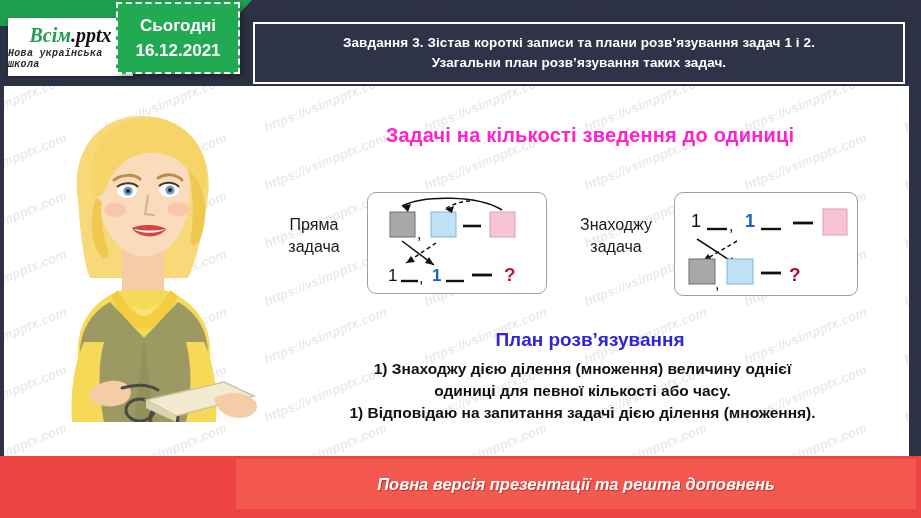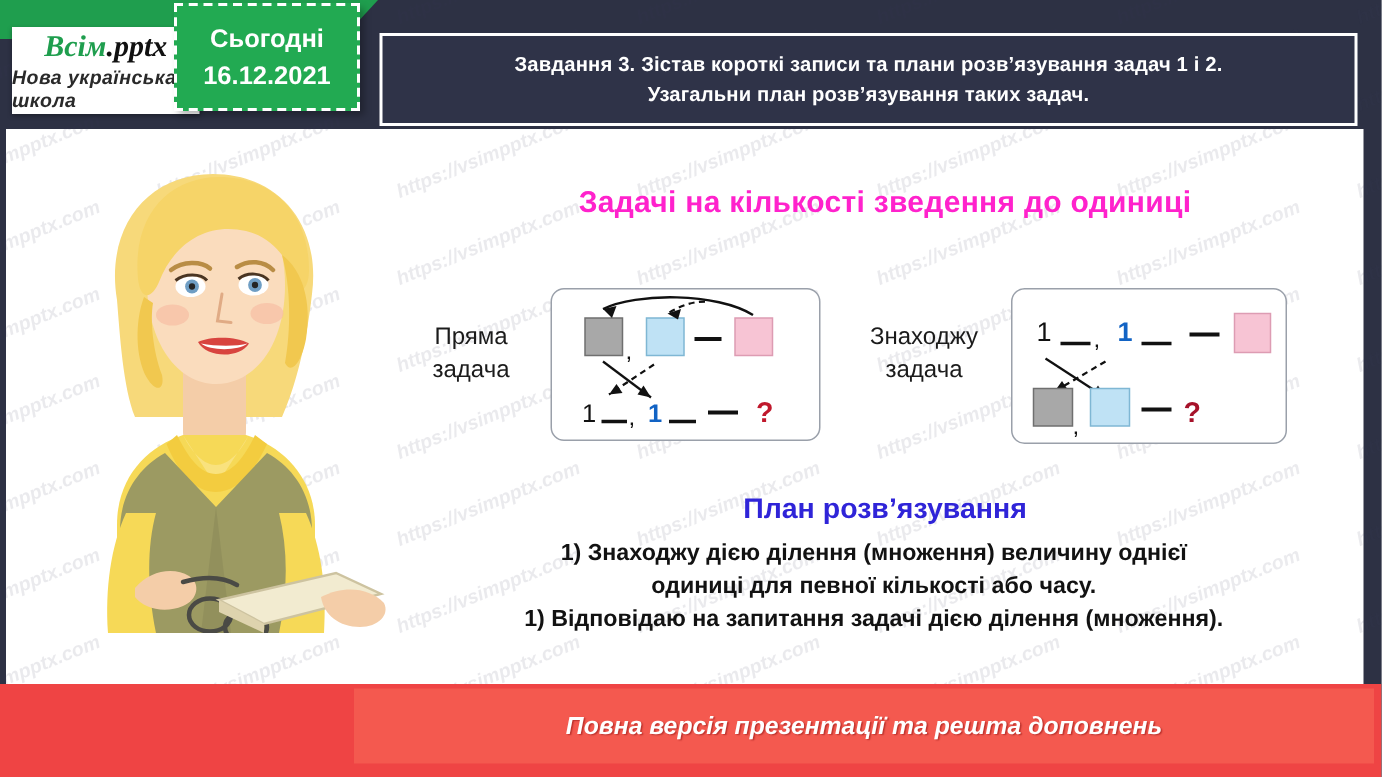--- a/index.html
+++ b/index.html
@@ -35,21 +35,21 @@
     background:#1f9e4e;
     clip-path:polygon(0 0,252px 0,228px 26px,0 26px);
   }
   .logo-box{
     position:absolute;left:8px;top:18px;width:125px;height:58px;
     background:#ffffff;box-shadow:0 1px 3px rgba(0,0,0,.35);
     display:flex;flex-direction:column;align-items:center;justify-content:center;
   }
   .logo-main{font-family:"Liberation Serif","DejaVu Serif",serif;font-size:20px;font-style:italic;font-weight:bold;color:#111;line-height:1;}
   .logo-main .vs{color:#1f9e4e;}
-  .logo-sub{font-family:Liberation Sans, sans-serif;font-size:13px;font-style:italic;font-weight:bold;color:#2a2a2a;margin-top:3px;letter-spacing:.3px;}
+  .logo-sub{font-family:Liberation Mono, monospace;font-size:10px;font-style:italic;font-weight:bold;color:#2a2a2a;margin-top:3px;letter-spacing:.3px;}
 
   
   .date-badge{
     position:absolute;left:116px;top:2px;width:124px;height:72px;
     background:#22aa52;border:2px dashed #ffffff;
     display:flex;flex-direction:column;align-items:center;justify-content:center;
     box-sizing:border-box;box-shadow:3px 3px 5px rgba(0,0,0,.3);
   }
   .date-badge div{color:#ffffff;font-size:17px;font-weight:bold;line-height:1.5;}
 

